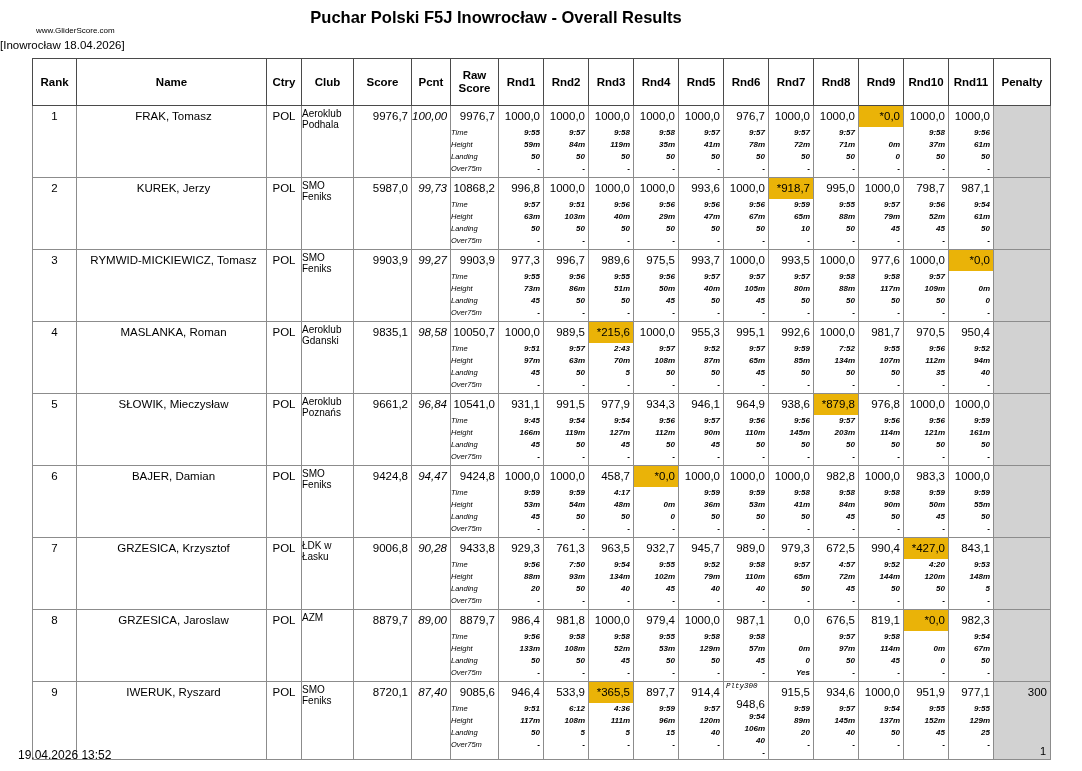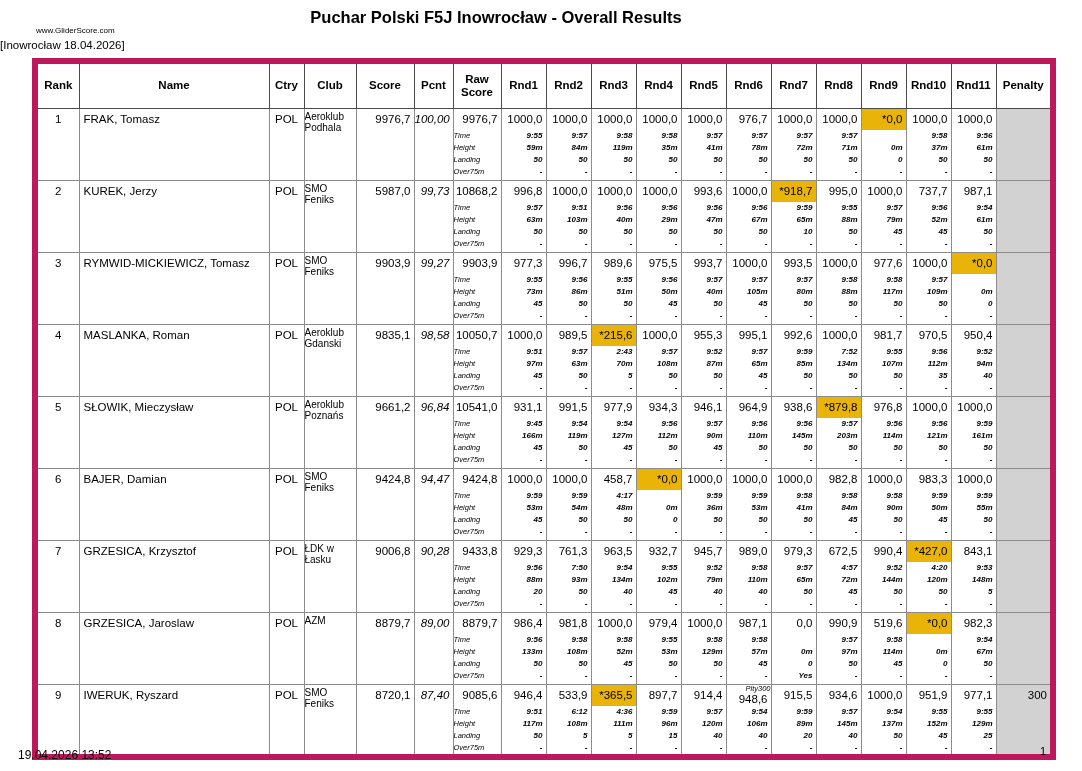--- a/index.html
+++ b/index.html
@@ -7,41 +7,41 @@
   body {
     width:1082px; height:771px; background:#ffffff; color:#000;
     font-family:"Liberation Sans", sans-serif; position:relative; overflow:hidden;
   }
   .title { position:absolute; top:8px; left:0; width:992px; text-align:center;
     font-size:16.5px; font-weight:bold; }
   .subtitle { position:absolute; top:27px; left:0; width:1082px; 
     font-size:11.5px;margin-top:12px; }
   .watermark { position:absolute; top:26px; left:36px; font-size:8px; }
   table { position:absolute; top:58px; left:32px; width:1018px;
-    border-collapse:collapse; table-layout:fixed; border:6px solid #be185d; }
+    border-collapse:collapse; table-layout:fixed; border:1px solid #be185d; }
   th { border:1px solid #4a4a4a; font-size:11.5px; font-weight:bold; height:47px;
     text-align:center; vertical-align:middle; padding:0 1px; line-height:13px; }
   td { border:1px solid #8c8c8c; vertical-align:top; padding:0; height:72px; overflow:hidden; }
   tbody tr { height:72px; }
   .vline { height:21px; line-height:21px; font-size:11.5px; white-space:nowrap; }
-  .vline.compact { height:13px; line-height:13px; }
+  .vline.compact { height:13px; line-height:13px;margin-top:8px; }
   .num { text-align:right; padding-right:3px; }
   .ital { font-style:italic;text-align:right; }
   .hl { background:#eab308; }
   .rank { text-align:center; }
-  .name { text-align:left; padding-left:4px; }
+  .name { text-align:center; padding-left:4px; }
   .ctry { text-align:center; }
   .club { font-size:10px; line-height:11px; text-align:left; padding-top:2px;
     white-space:normal; }
   .sub { height:12px; line-height:12px; font-size:8px; font-style:italic; font-weight:bold;
     text-align:right; padding-right:3px; white-space:nowrap; }
   .slabel { height:12px; line-height:12px; font-size:7.5px; font-style:italic;
     font-weight:normal; text-align:left; padding-right:2px; white-space:nowrap; }
   .plty { height:8px; line-height:8px; font-size:7.5px; font-style:italic;
-    text-align:right; padding-left:2px; white-space:nowrap; }
+    text-align:left; padding-left:2px; white-space:nowrap;font-family:Liberation Mono, monospace; }
   .pen { background:#d2d2d2;padding-left:6px; }
   .footer-date { position:absolute; left:18px; top:748px; font-size:12px; }
   .page-num { position:absolute; top:745px; left:0; width:1046px; text-align:right; font-size:11px; }
 </style>
 </head>
 <body>
 
 <div class="title">Puchar Polski F5J Inowrocław - Overall Results</div>
 <div class="subtitle">[Inowrocław 18.04.2026]</div>
 <div class="watermark">www.GliderScore.com</div>
@@ -282,21 +282,21 @@
           <div class="sub">-</div>
         </td>
         <td>
           <div class="vline num">1000,0</div>
           <div class="sub">9:57</div>
           <div class="sub">79m</div>
           <div class="sub">45</div>
           <div class="sub">-</div>
         </td>
         <td>
-          <div class="vline num">737,7</div>
+          <div class="vline num">798,7</div>
           <div class="sub">9:56</div>
           <div class="sub">52m</div>
           <div class="sub">45</div>
           <div class="sub">-</div>
         </td>
         <td>
           <div class="vline num">987,1</div>
           <div class="sub">9:54</div>
           <div class="sub">61m</div>
           <div class="sub">50</div>
@@ -910,28 +910,28 @@
           <div class="sub">-</div>
         </td>
         <td>
           <div class="vline num">0,0</div>
           <div class="sub"></div>
           <div class="sub">0m</div>
           <div class="sub">0</div>
           <div class="sub">Yes</div>
         </td>
         <td>
-          <div class="vline num">990,9</div>
+          <div class="vline num">676,5</div>
           <div class="sub">9:57</div>
           <div class="sub">97m</div>
           <div class="sub">50</div>
           <div class="sub">-</div>
         </td>
         <td>
-          <div class="vline num">519,6</div>
+          <div class="vline num">819,1</div>
           <div class="sub">9:58</div>
           <div class="sub">114m</div>
           <div class="sub">45</div>
           <div class="sub">-</div>
         </td>
         <td>
           <div class="vline num hl">*0,0</div>
           <div class="sub"></div>
           <div class="sub">0m</div>
           <div class="sub">0</div>

